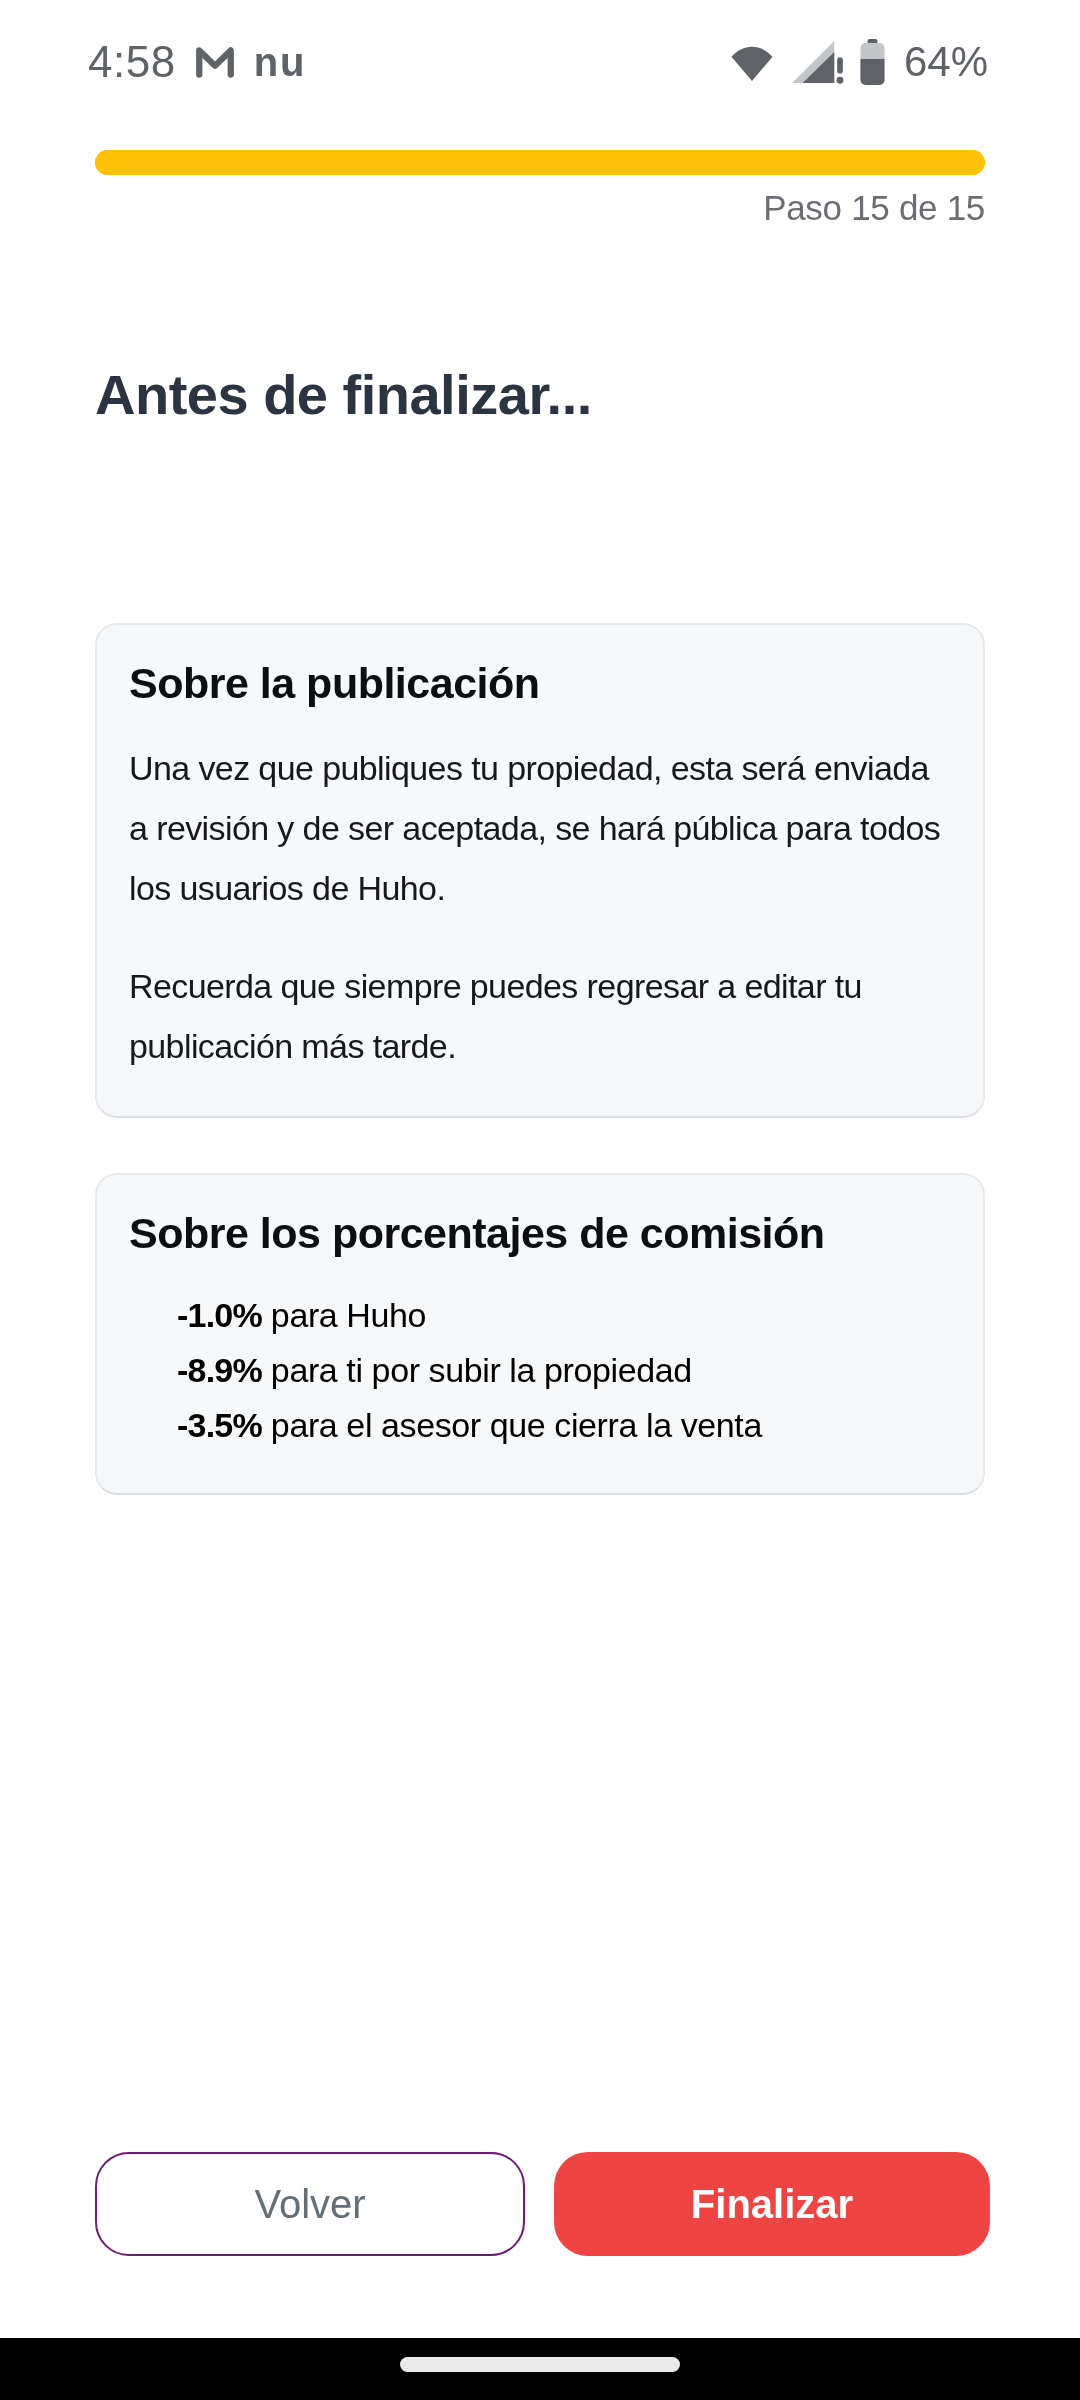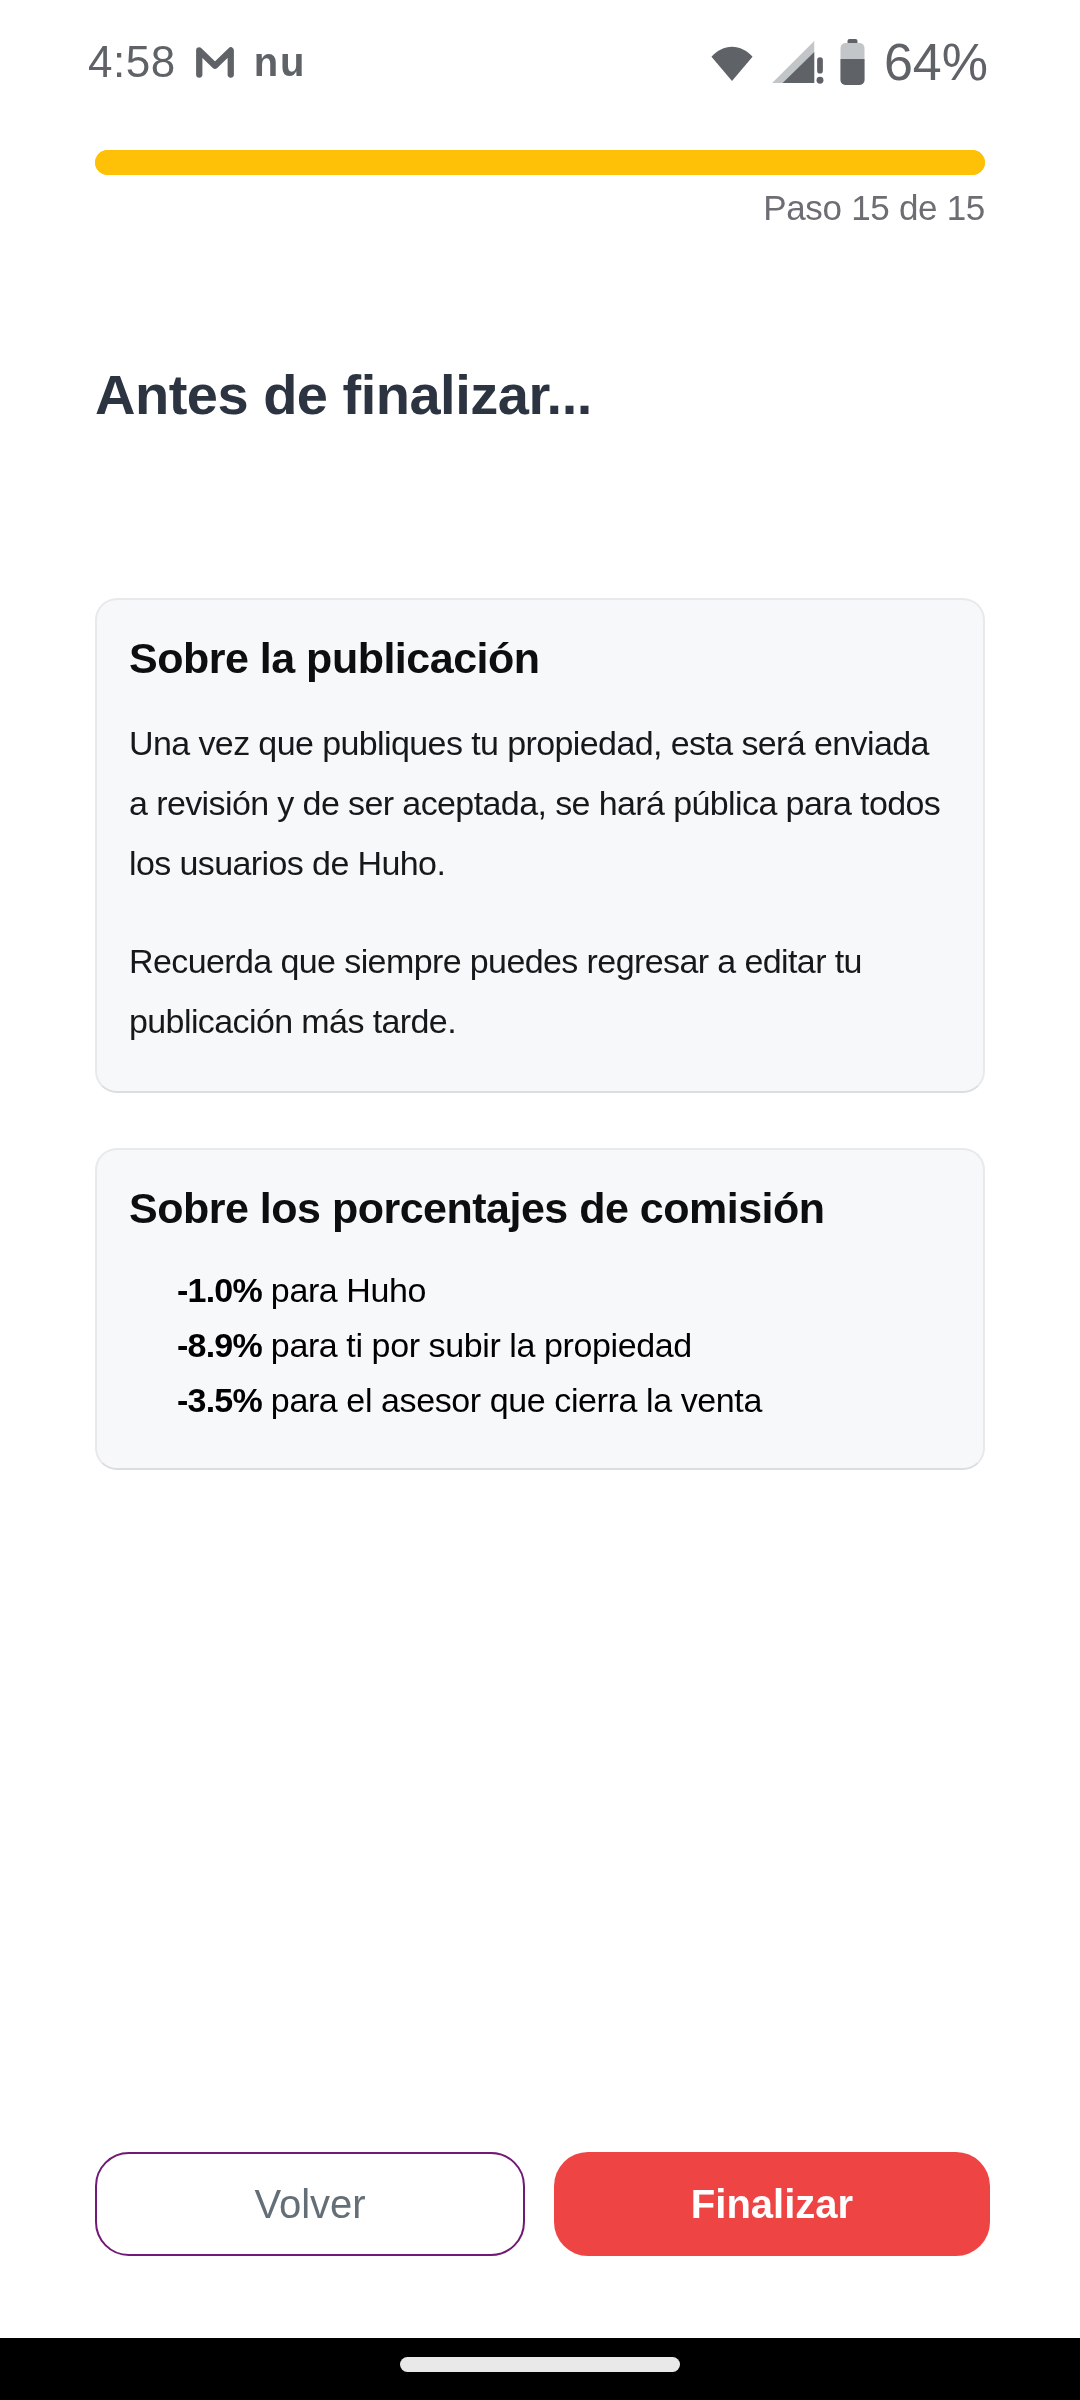--- a/index.html
+++ b/index.html
@@ -9,21 +9,21 @@
     font-family:"Liberation Sans", sans-serif;overflow:hidden;margin:0 auto;
   }
   
   .status-bar{
     position:absolute;top:34px;left:88px;right:92px;height:56px;
     display:flex;align-items:center;justify-content:space-between;color:#5f6368;
   }
   .sb-group{display:flex;align-items:center;gap:18px;}
   .sb-time{font-size:44px;font-weight:500;letter-spacing:0.5px;}
   .sb-nu{font-size:40px;font-weight:600;letter-spacing:2px;line-height:1;}
-  .sb-pct{font-size:52px;font-weight:400;margin-left:4px;}
+  .sb-pct{font-size:42px;font-weight:400;margin-left:4px;}
   .sb-icon{display:inline-flex;align-items:center;}
   
   .progress-track{
     position:absolute;top:150px;left:95px;width:890px;height:25px;
     border-radius:13px;overflow:hidden;background:#FFC107;
   }
   .progress-fill{height:100%;background:#FFC107;border-radius:13px;}
   .step-indicator{
     position:absolute;top:188px;right:95px;font-size:35px;color:#6d6d74;letter-spacing:-0.3px;
   }
@@ -33,20 +33,21 @@
     color:#2b3440;letter-spacing:-0.5px;
   }
   .page-subtitle{
     position:absolute;top:486px;left:95px;font-size:37px;color:#525c66;letter-spacing:-0.4px;
   }
   
   .info-card{
     position:absolute;left:95px;width:890px;background:#f7f8f9;
     border:2px solid #e7e9ec;border-bottom-color:#dadde1;border-radius:22px;
     padding:34px 32px 40px 32px;
+    margin-top:25px;
   }
   .card-pub{top:598px;}
   .card-com{top:1148px;}
   .card-title{font-size:43px;font-weight:700;color:#0d0e10;letter-spacing:-0.5px;margin:0 0 30px 0;}
   .card-text{font-size:34px;line-height:60px;color:#17181b;letter-spacing:-0.6px;margin:0;}
   .card-text + .card-text{margin-top:38px;}
   .card-intro{font-size:34px;line-height:44px;color:#17181b;letter-spacing:-0.6px;margin:0 0 34px 0;}
   .commission-list{margin:0;padding:0 0 0 48px;list-style:none;}
   .commission-item{font-size:34px;line-height:55px;color:#000000;letter-spacing:-0.4px;}
   .commission-item b{font-weight:700;letter-spacing:-0.8px;}

